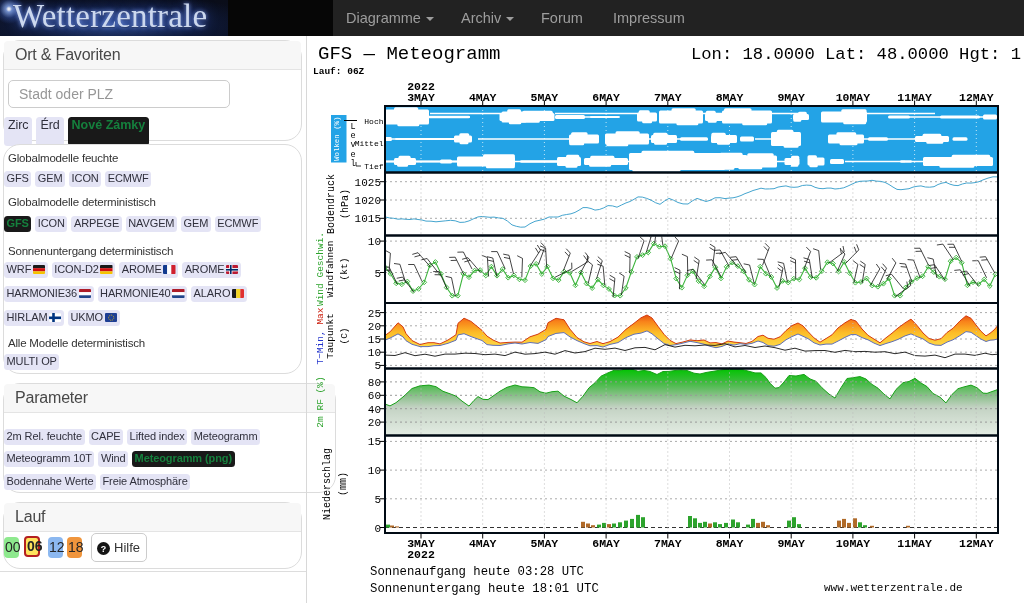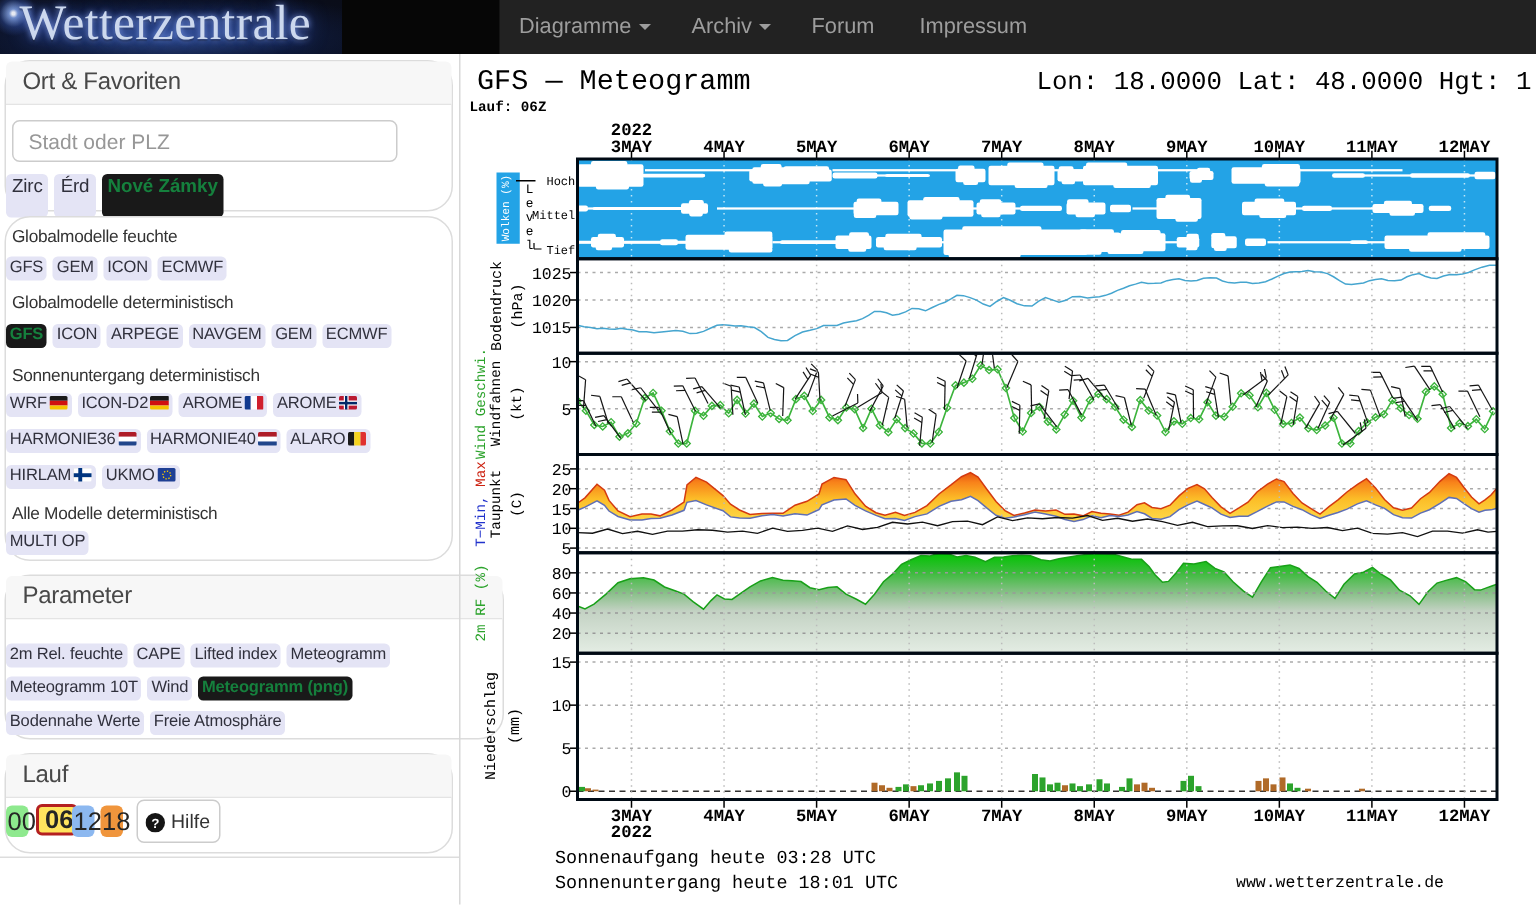--- a/index.html
+++ b/index.html
@@ -10,33 +10,33 @@
 linear-gradient(#0a0d19,#0a1023)}
 .logo span{position:absolute;left:13px;top:-2px;font-family:"Liberation Serif",serif;font-size:33px;color:#ccd8ee;
 text-shadow:0 0 4px rgba(140,170,250,.9),0 0 13px rgba(60,100,225,.9),0 1px 1px rgba(0,0,0,.6);letter-spacing:0.2px}
 .navactive{position:absolute;left:228px;top:0;width:105px;height:36px;background:#060606}
 .nitem{position:absolute;top:0;height:36px;line-height:36px;font-size:14.5px;color:#9d9d9d}
 .nitem.w{color:#fff;font-weight:bold}
 .caret{display:inline-block;width:0;height:0;border-left:4px solid transparent;border-right:4px solid transparent;border-top:4px solid currentColor;vertical-align:2px;margin-left:5px}
 .card{position:absolute;background:#fff;border:1px solid #dcdcdc;border-radius:17px}
 .chead{height:29px;background:#f7f7f7;border-bottom:1px solid #e4e4e4;border-radius:4px 4px 0 0;
 font-size:16px;color:#484848;padding-left:11px;line-height:28px;letter-spacing:-0.2px}
-.inp{position:absolute;left:8px;top:80px;width:257px;height:28px;border:1px solid #ccc;border-radius:5px;
+.inp{position:absolute;left:8px;top:80px;width:222px;height:28px;border:1px solid #ccc;border-radius:5px;
 padding-left:10px;font-size:14px;color:#333;font-family:"Liberation Sans",sans-serif}
 .inp::placeholder{color:#979797}
 .row{position:absolute;white-space:nowrap}
 .lbl{position:absolute;font-size:11.5px;color:#333;letter-spacing:-0.2px}
 .chip{display:inline-block;background:#e4e4f5;color:#30303c;font-size:11px;letter-spacing:-0.1px;
 padding:1.5px 2.5px 2px;border-radius:3.5px;margin-right:4px;line-height:12.5px}
 .chip.on{background:#191919;color:#15803d;font-weight:bold}
 .chip.big{font-size:13px;padding:3px 6px;letter-spacing:0}
 .loc .chip{font-size:12.5px;padding:2px 4px 14px}
 .fl{margin-left:1.5px;vertical-align:-1px;border-radius:1px}
-.run{position:absolute;font-size:17px;color:#252525;padding:3px 1px;width:15px;text-align:right;border-radius:4px;line-height:15px}
-.r06{background:#ffe45e;border:2px solid #b42020;font-weight:bold;width:28px;padding:1px 1px}
+.run{position:absolute;font-size:14px;color:#252525;padding:3px 1px;width:15px;text-align:left;border-radius:4px;line-height:15px}
+.r06{background:#ffe45e;border:2px solid #b42020;font-weight:bold;width:16px;padding:1px 1px}
 .hilfe{position:absolute;left:91px;top:533px;height:29px;border:1px solid #ccc;border-radius:5px;
 font-size:13px;color:#333;line-height:27px;padding:0 6px 0 5px}
 .vdiv{position:absolute;left:306px;top:36px;width:1px;height:567px;background:#d8d8d8}
 .hdiv{position:absolute;left:0;top:571px;width:306px;height:1px;background:#ddd}
 </style></head>
 <body>
 <div class="nav">
 <div class="logo">
       <span>Wetterzentrale</span>
     </div>

